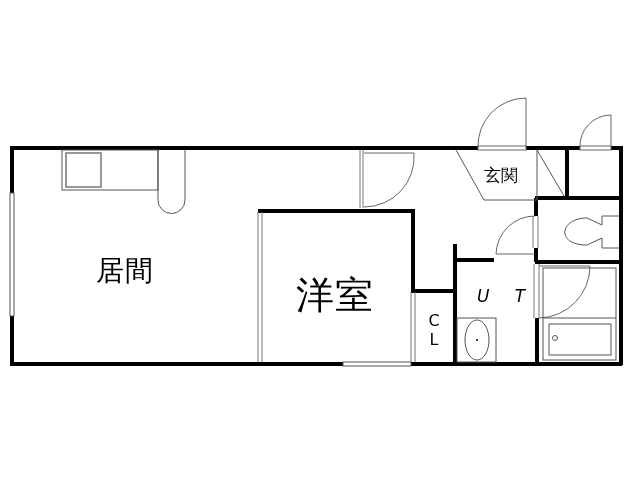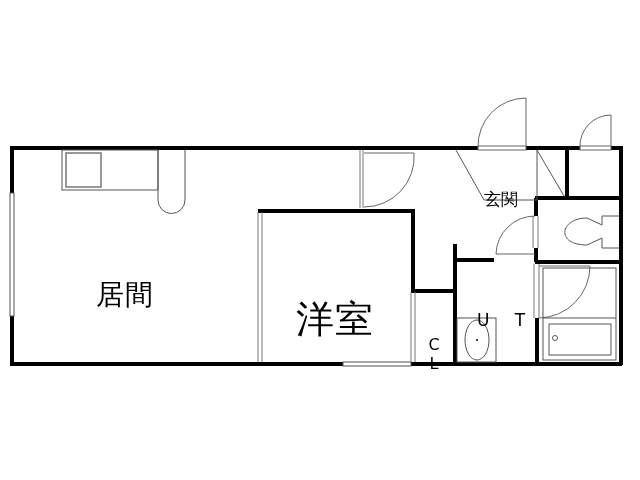--- a/index.html
+++ b/index.html
@@ -1,22 +1,22 @@
 <!DOCTYPE html>
 <html><head>
   <meta charset="utf-8">
   <style>
     html, body { margin: 0; padding: 0; background: #ffffff; }
     body { width: 640px; height: 480px; overflow: hidden; position: relative; font-family: "DejaVu Sans", sans-serif; }
     #plan { position: absolute; left: 0; top: 0; }
-    .label { position: absolute; color: #000; white-space: nowrap; margin-top: 24px; }
+    .label { position: absolute; color: #000; white-space: nowrap; }
     .lbl-living { left: 96px; top: 252px; font-size: 28px; letter-spacing: 1px; }
     .lbl-western { left: 296px; top: 270px; font-size: 38px; letter-spacing: 1px; }
     .lbl-entrance { left: 484px; top: 164px; font-size: 17px; }
-    .lbl-ut { left: 477px; top: 286px; font-size: 17px; letter-spacing: 10px; }
+    .lbl-ut { left: 477px; top: 286px; font-size: 17px; letter-spacing: 10px; font-style: italic; }
     .lbl-cl { left: 427px; top: 311px; font-size: 16px; line-height: 19px; width: 14px; text-align: center; white-space: normal; }
   </style>
 </head>
 <body>
 
 <svg id="plan" width="640" height="480" viewBox="0 0 640 480" xmlns="http://www.w3.org/2000/svg">
 
   <g stroke="#000" stroke-width="4" fill="none">
 
     <line x1="10" y1="148" x2="478" y2="148"></line>

